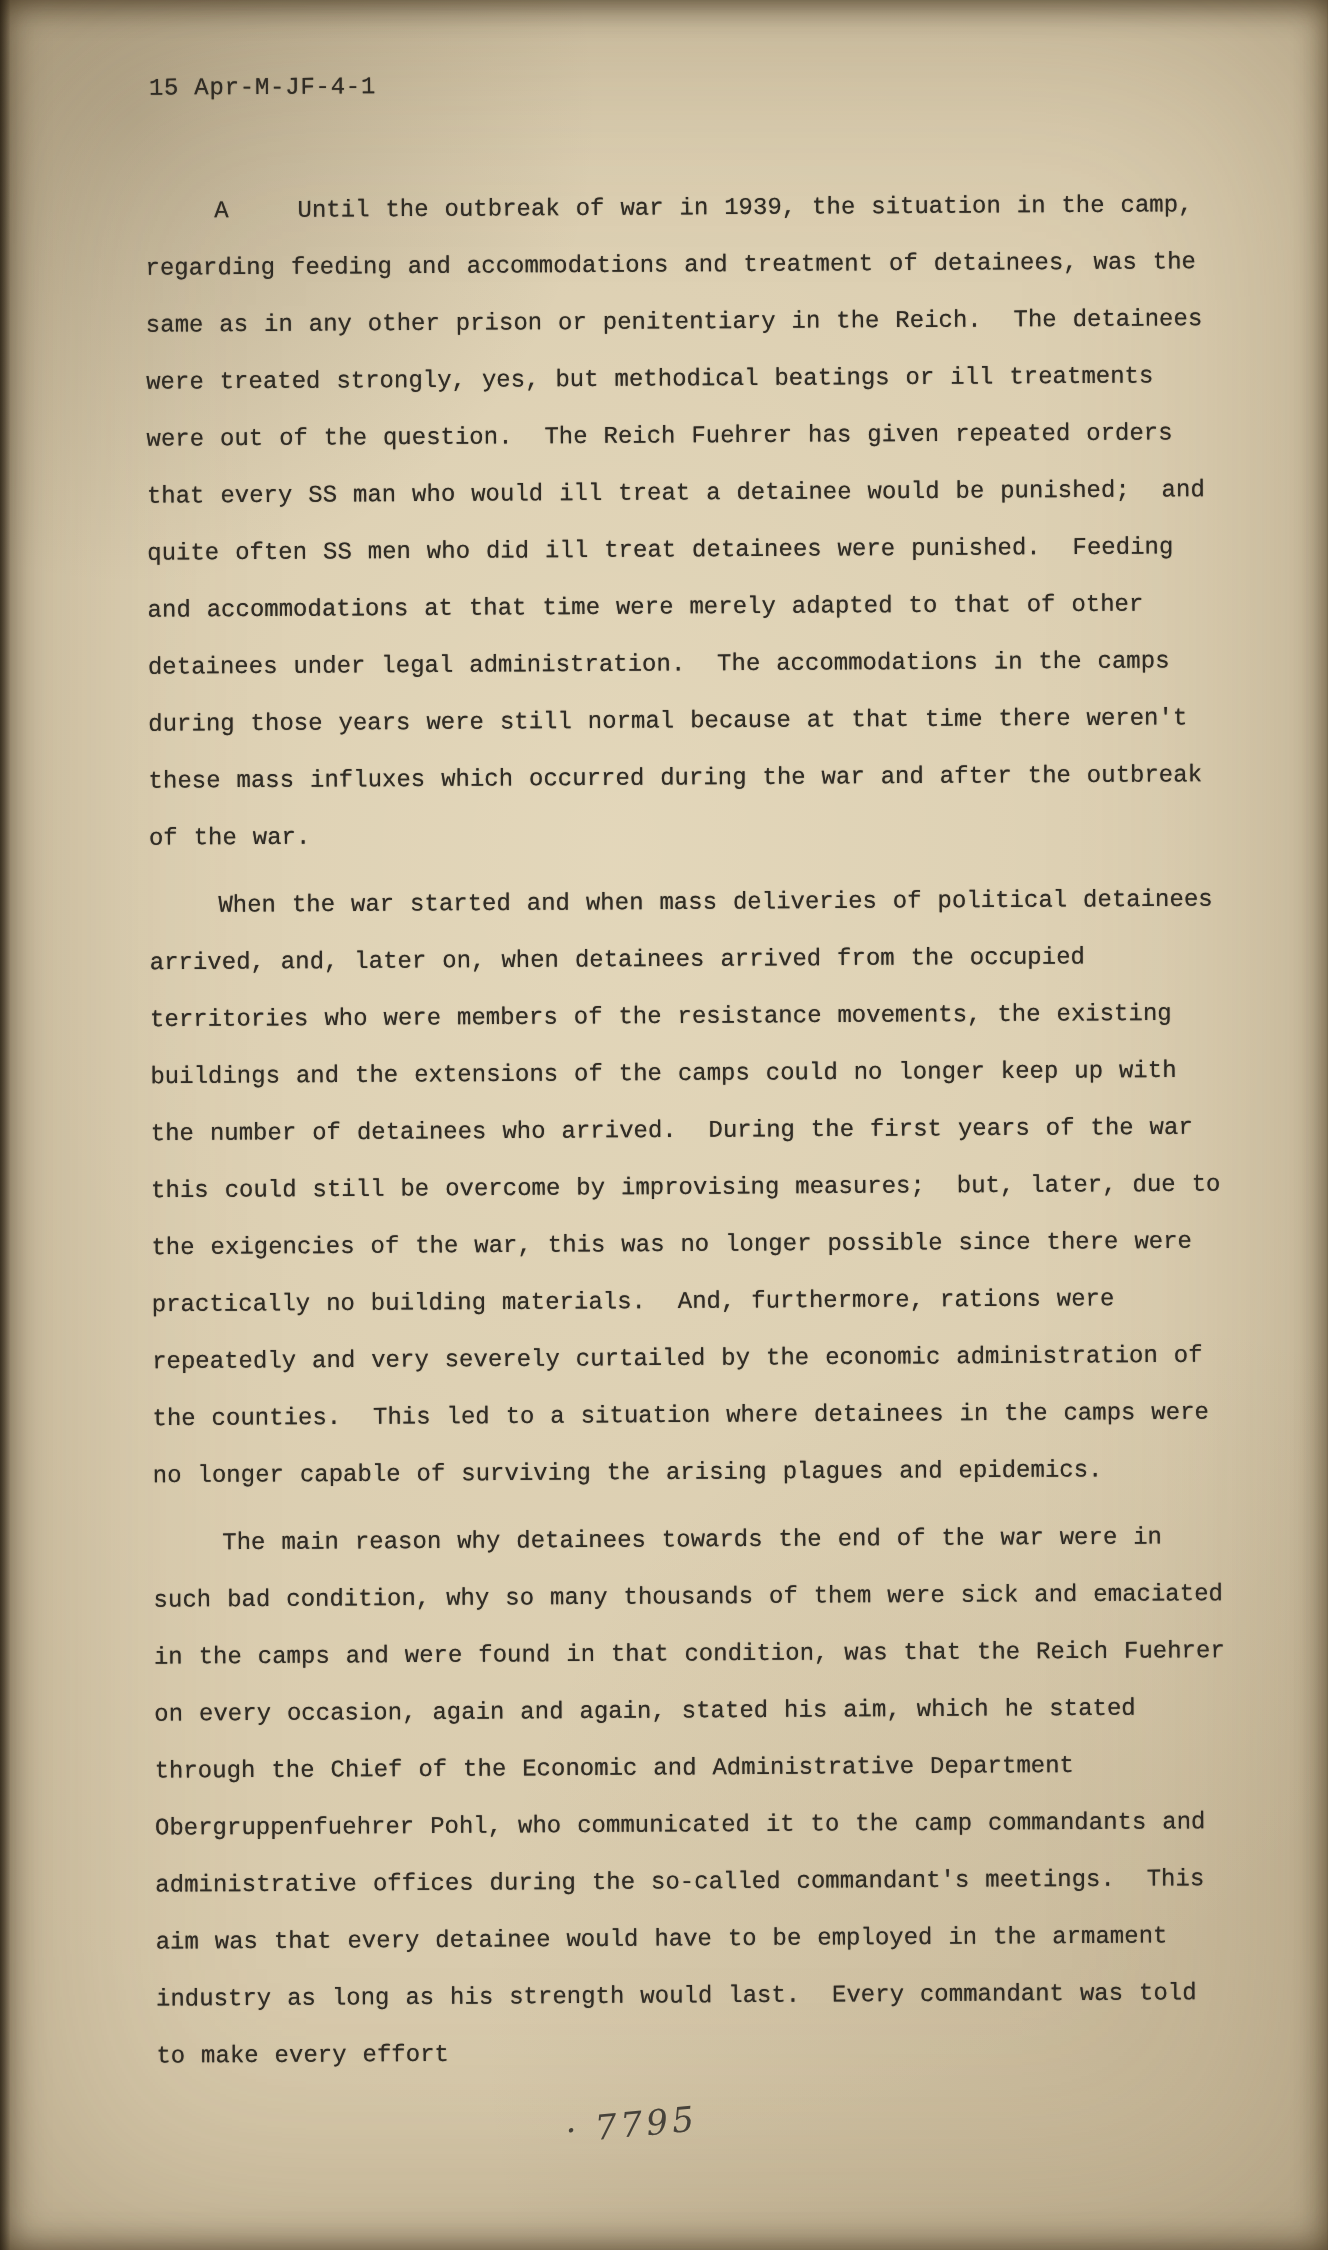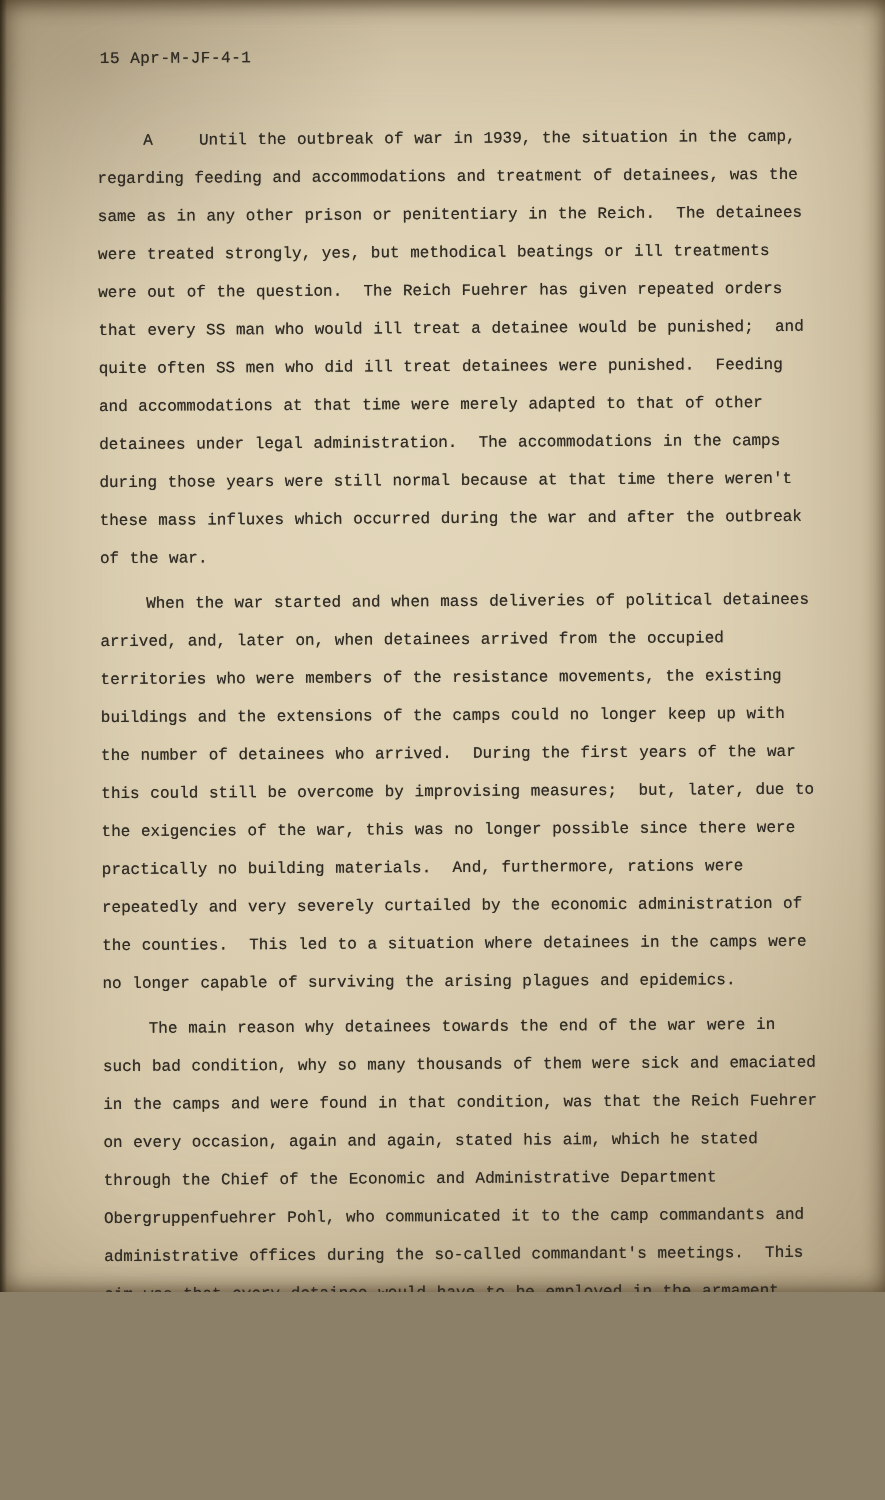--- a/index.html
+++ b/index.html
@@ -5,21 +5,21 @@
   * { margin: 0; padding: 0; box-sizing: border-box; }
   html, body { width: 885px; height: 1500px; }
   body {
     font-family: "Liberation Mono", "DejaVu Sans Mono", monospace;
     background: #8d8069;
     overflow: hidden;
   }
   .scan {
     position: relative;
     width: 885px;
-    height: 1292px;
+    height: 1500px;
     overflow: hidden;
     background:
       radial-gradient(ellipse 130% 95% at 46% 38%, rgba(255,247,222,0.30), rgba(0,0,0,0) 62%),
       radial-gradient(ellipse 70% 45% at 85% 90%, rgba(110,88,50,0.14), rgba(0,0,0,0) 70%),
       radial-gradient(ellipse 50% 30% at 10% 5%, rgba(60,45,22,0.22), rgba(0,0,0,0) 70%),
       var(--paper-color, #d7c9ab);
     box-shadow:
       inset 0 0 170px rgba(92,72,40,0.35),
       inset 10px 0 26px -6px rgba(40,28,12,0.55),
       inset -7px 0 22px -6px rgba(60,45,22,0.38),

